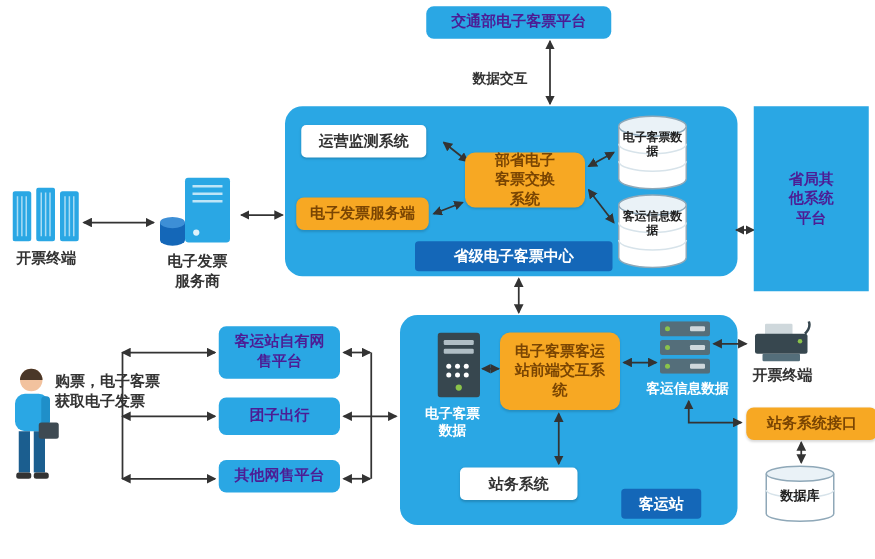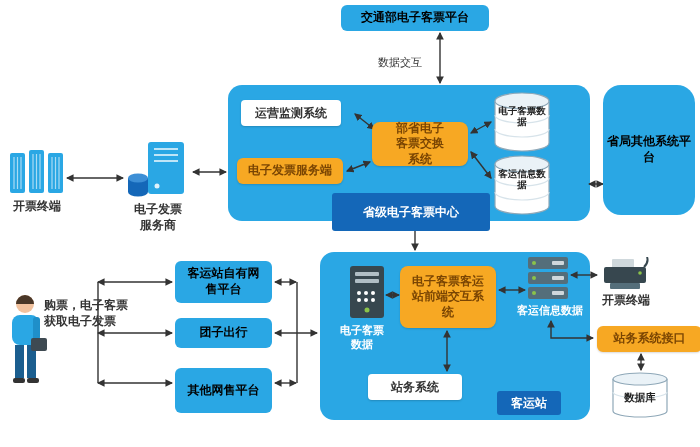--- a/index.html
+++ b/index.html
@@ -4,41 +4,41 @@
 <style>
   * { margin:0; padding:0; box-sizing:border-box; }
   html,body { background:#fff; }
   .canvas {
     position:relative; width:700px; height:447px; background:#fff;
     font-family:"DejaVu Sans","Liberation Sans",sans-serif; overflow:hidden;
   }
   .abs { position:absolute; }
   .arrows { position:absolute; left:0; top:0; pointer-events:none; }
   .blue-box {
-    background:var(--blue,#2AA7E4); color:#000000; border-radius:6px;
+    background:var(--blue,#2AA7E4); color:#4c1d95; border-radius:6px;
     display:flex; align-items:center; justify-content:center; text-align:center;
     font-size:12px; font-weight:700; line-height:1.3;
   }
   .container { background:var(--blue,#2AA7E4); border-radius:14px; }
   .white-box {
     background:#fff; color:var(--ink,#333); border-radius:4px;
     display:flex; align-items:center; justify-content:center; text-align:center;
     font-size:12px; font-weight:700; box-shadow:0 1px 2px rgba(0,0,0,.18);
   }
   .orange-box {
     background:var(--orange,#F7A823); color:var(--orange-text,#7A4503); border-radius:6px;
     display:flex; align-items:center; justify-content:center; text-align:center;
     font-size:12px; font-weight:700; line-height:1.3; box-shadow:0 1px 2px rgba(0,0,0,.15);
   }
   .dark-label {
     background:var(--dark-blue,#1467B8); color:#fff; border-radius:3px;
     display:flex; align-items:center; justify-content:center; text-align:center;
     font-size:12px; font-weight:700;
   }
-  .flow-label { color:var(--ink,#333); font-size:11px; font-weight:400; }
+  .flow-label { color:var(--ink,#333); font-size:11px; font-weight:700; }
   .icon-label { color:var(--ink,#333); font-size:12px; font-weight:700; text-align:center; line-height:1.3; }
   .wlabel { color:#fff; font-size:11px; font-weight:700; text-align:center; line-height:1.3; }
   .cyl { position:absolute; }
   .cyl-text { position:absolute; left:0; right:0; text-align:center; color:#222; font-weight:700; line-height:1.2; }
 </style>
 </head>
 <body>
 
 <div class="canvas">
 
@@ -98,23 +98,23 @@
   <div class="cyl" style="left:494px;top:92px;width:56px;height:60px">
     <svg width="56" height="60" viewBox="0 0 56 60">
       <path d="M1,9 v42 a27,8 0 0 0 54,0 v-42" fill="#fff" stroke="#8FA8B8" stroke-width="1.2"></path>
       <path d="M1,23 a27,8 0 0 0 54,0" fill="none" stroke="#D7E3EA" stroke-width="1.2"></path>
       <path d="M1,37 a27,8 0 0 0 54,0" fill="none" stroke="#D7E3EA" stroke-width="1.2"></path>
       <ellipse cx="28" cy="9" rx="27" ry="8" fill="#EAF2F7" stroke="#8FA8B8" stroke-width="1.2"></ellipse>
     </svg>
     <div class="cyl-text" style="top:13px;font-size:9.5px">电子客票数据</div>
   </div>
 
-  <div class="dark-label abs" style="left:332px;top:193px;width:158px;height:38px">省级电子客票中心</div>
-
-  <div class="blue-box abs" style="left:603px;top:85px;width:92px;height:130px;border-radius:18px;padding:0 0">省局其他系统平台</div>
+  <div class="dark-label abs" style="left:332px;top:193px;width:158px;height:24px">省级电子客票中心</div>
+
+  <div class="blue-box abs" style="left:603px;top:85px;width:92px;height:148px;border-radius:0;padding:0 24px">省局其他系统平台</div>
 
   <svg class="abs" style="left:10px;top:150px" width="54" height="46" viewBox="0 0 54 46">
     <rect x="0" y="3" width="15" height="40" rx="2" fill="#2AA7E4"></rect>
     <rect x="19" y="0" width="15" height="43" rx="2" fill="#2AA7E4"></rect>
     <rect x="38" y="3" width="15" height="40" rx="2" fill="#2AA7E4"></rect>
     <path d="M4,7 V39 M7.5,7 V39 M11,7 V39" stroke="#fff" stroke-opacity=".6" stroke-width="1.2"></path>
     <path d="M23,4 V39 M26.5,4 V39 M30,4 V39" stroke="#fff" stroke-opacity=".6" stroke-width="1.2"></path>
     <path d="M42,7 V39 M45.5,7 V39 M49,7 V39" stroke="#fff" stroke-opacity=".6" stroke-width="1.2"></path>
   </svg>
   <div class="icon-label abs" style="left:7px;top:199px;width:60px">开票终端</div>
@@ -136,21 +136,21 @@
     <rect x="9" y="53" width="9" height="33" fill="#1B5E8F"></rect>
     <rect x="21" y="53" width="9" height="33" fill="#1B5E8F"></rect>
     <rect x="7" y="86" width="12" height="5" rx="2" fill="#333"></rect>
     <rect x="21" y="86" width="12" height="5" rx="2" fill="#333"></rect>
     <rect x="25" y="46" width="16" height="13" rx="2" fill="#3E4A52"></rect>
   </svg>
   <div class="icon-label abs" style="left:44px;top:298px;width:92px;text-align:left">购票，电子客票获取电子发票</div>
 
   <div class="blue-box abs" style="left:175px;top:261px;width:97px;height:42px;padding:0 11px">客运站自有网售平台</div>
   <div class="blue-box abs" style="left:175px;top:318px;width:97px;height:30px;padding:0 23px">团子出行</div>
-  <div class="blue-box abs" style="left:175px;top:368px;width:97px;height:45px;padding:0 11px">其他网售平台</div>
+  <div class="blue-box abs" style="left:175px;top:368px;width:97px;height:26px;padding:0 11px">其他网售平台</div>
 
   <svg class="abs" style="left:350px;top:266px" width="34" height="52" viewBox="0 0 34 52">
     <rect x="0" y="0" width="34" height="52" rx="3" fill="#37474F"></rect>
     <rect x="5" y="6" width="24" height="4" rx="1" fill="#B0BEC5"></rect>
     <rect x="5" y="13" width="24" height="4" rx="1" fill="#B0BEC5"></rect>
     <circle cx="9" cy="27" r="2" fill="#fff"></circle>
       <circle cx="16" cy="27" r="2" fill="#fff"></circle>
       <circle cx="23" cy="27" r="2" fill="#fff"></circle>
     <circle cx="9" cy="34" r="2" fill="#fff"></circle>
       <circle cx="16" cy="34" r="2" fill="#fff"></circle>

